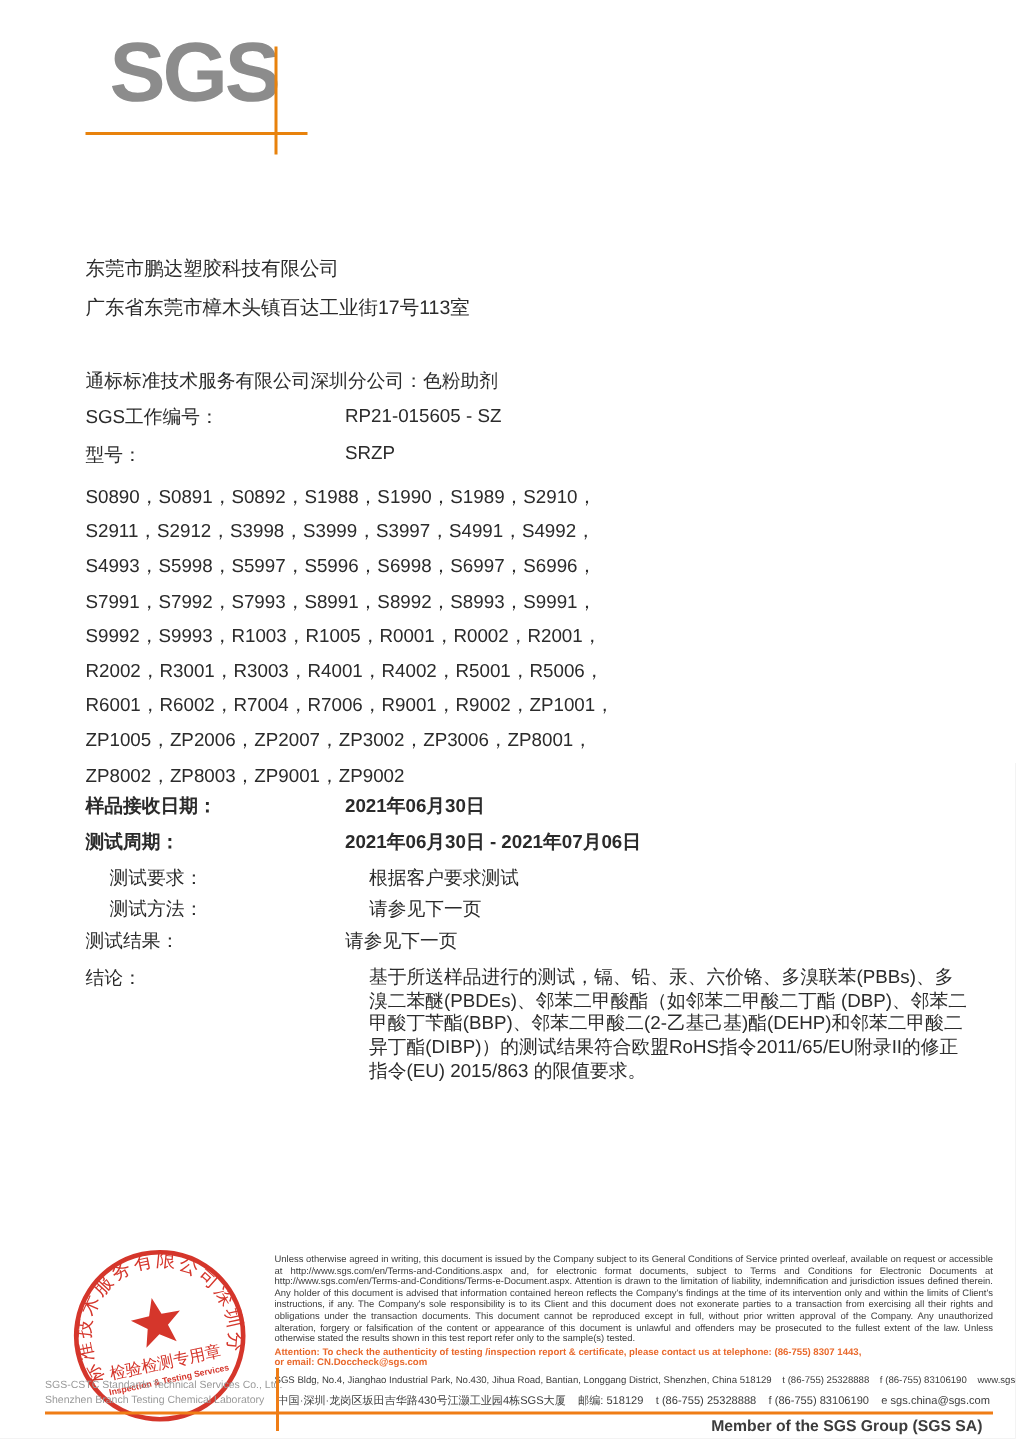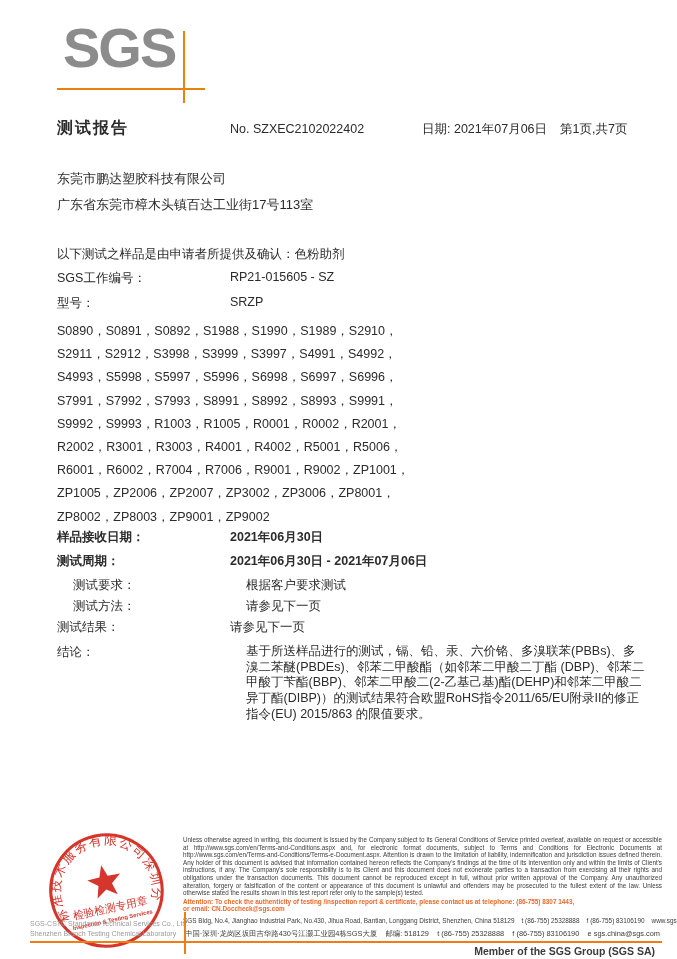--- a/index.html
+++ b/index.html
@@ -2,21 +2,21 @@
 <html><head>
 <meta charset="utf-8">
 <style>
   html,body{margin:0;padding:0;background:#e9e9e9;}
   .page{
     position:relative;width:677px;height:959px;margin:0 auto;background:#ffffff;
     font-family:"Liberation Sans","DejaVu Sans",sans-serif;color:#2b2b2b;overflow:hidden;
   }
   
   .logo-wrap{position:absolute;left:57px;top:26px;width:160px;height:80px;}
-  .logo-text{position:absolute;left:6px;top:-6px;font-size:56px;font-weight:bold;color:#8c8c8c;letter-spacing:-2px;line-height:1;}
+  .logo-text{position:absolute;left:16px;top:-6px;font-size:56px;font-weight:bold;color:#8c8c8c;letter-spacing:-2px;line-height:1;}
   .logo-hline{position:absolute;left:0;top:62px;width:148px;height:2px;background:#e8820c;}
   .logo-vline{position:absolute;left:126px;top:5px;width:2px;height:72px;background:#e8820c;}
   
   .title-row{position:absolute;left:57px;top:118px;width:585px;display:flex;align-items:baseline;}
   .report-title{font-size:16px;font-weight:bold;letter-spacing:2px;width:173px;}
   .report-no{font-size:12.5px;width:192px;}
   .report-date{font-size:12.5px;width:138px;}
   .report-page{font-size:12.5px;}
   
   .applicant{position:absolute;left:57px;top:166px;font-size:13px;line-height:26px;}
@@ -49,33 +49,27 @@
 <body>
 
 <div class="page">
 
   <div class="logo-wrap">
     <div class="logo-text">SGS</div>
     <div class="logo-hline"></div>
     <div class="logo-vline"></div>
   </div>
 
-  <div class="title-row">
-    <div class="report-title">测试报告</div>
-    <div class="report-no">No. SZXEC2102022402</div>
-    <div class="report-date">日期: 2021年07月06日</div>
-    <div class="report-page">第1页,共7页</div>
-  </div>
 
   <div class="applicant">
     <div>东莞市鹏达塑胶科技有限公司</div>
     <div>广东省东莞市樟木头镇百达工业街17号113室</div>
   </div>
 
-  <div class="statement">以下测试之样品是由申请者所提供及确认：色粉助剂</div>
+  <div class="statement">通标标准技术服务有限公司深圳分公司：色粉助剂</div>
 
   <div class="fields">
 
     <div class="frow h25">
       <div class="lbl">SGS工作编号：</div>
       <div class="val">RP21-015605 - SZ</div>
     </div>
 
     <div class="frow h25">
       <div class="lbl">型号：</div>

